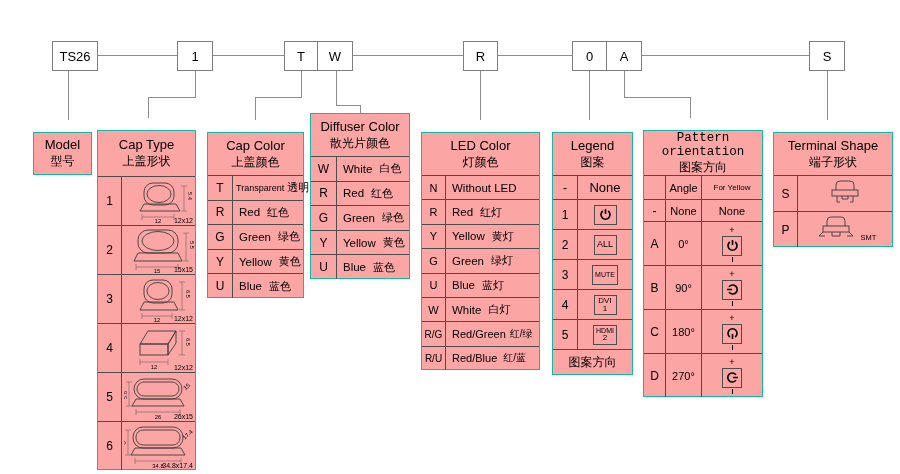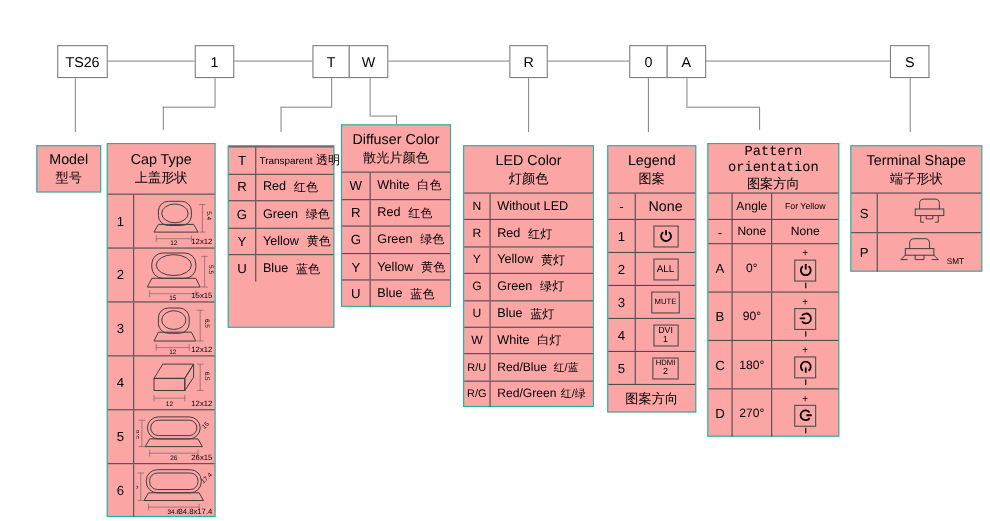--- a/index.html
+++ b/index.html
@@ -214,20 +214,24 @@
           <path class="dim" d="M4,7 L4,32 M1,7 L7,7 M1,32 L7,32"></path>
           <text class="dtx" transform="rotate(-90 1.5,20)" x="1.5" y="20" text-anchor="middle">6</text>
           <text class="dtx" transform="rotate(-42 65,13)" x="65" y="13" text-anchor="middle">17.4</text>
         </svg>
         <span class="cap-size">34.8x17.4</span>
       </div>
     </div>
   </div>
 
   <div class="tbl" style="left:207px;top:120px;width:97px;height:166px;">
+    <div class="tbl-header" style="height:42px;">
+      <div class="title">Cap Color</div>
+      <div class="subtitle">上盖颜色</div>
+    </div>
     <div class="row" style="height:24.6px;">
       <div class="code-cell" style="width:25px;">T</div>
       <div class="label-cell" style="gap:3px;padding-left:3px;">
           <span class="sm">Transparent</span>
           <span class="zh sm-zh">透明</span>
         </div>
     </div>
     <div class="row" style="height:24.6px;">
       <div class="code-cell" style="width:25px;">R</div>
       <div class="label-cell">
@@ -340,31 +344,31 @@
         </div>
     </div>
     <div class="row" style="height:24.4px;">
       <div class="code-cell" style="width:24px;font-size:11px;">W</div>
       <div class="label-cell">
           <span>White</span>
           <span class="zh">白灯</span>
         </div>
     </div>
     <div class="row" style="height:24.4px;">
+      <div class="code-cell" style="width:24px;font-size:10px;">R/G</div>
+      <div class="label-cell" style="gap:4px;font-size:11px;">
+          <span>Red/Green</span>
+          <span class="zh" style="font-size:10px;">红/绿</span>
+        </div>
+    </div>
+    <div class="row" style="height:24.4px;">
       <div class="code-cell" style="width:24px;font-size:10px;">R/U</div>
       <div class="label-cell" style="gap:6px;font-size:11px;">
           <span>Red/Blue</span>
           <span class="zh" style="font-size:10px;">红/蓝</span>
-        </div>
-    </div>
-    <div class="row" style="height:24.4px;">
-      <div class="code-cell" style="width:24px;font-size:10px;">R/G</div>
-      <div class="label-cell" style="gap:4px;font-size:11px;">
-          <span>Red/Green</span>
-          <span class="zh" style="font-size:10px;">红/绿</span>
         </div>
     </div>
   </div>
 
   <div class="tbl" style="left:552px;top:120px;width:81px;height:243px;">
     <div class="tbl-header" style="height:42px;">
       <div class="title">Legend</div>
       <div class="subtitle">图案</div>
     </div>
     <div class="row" style="height:24px;">

